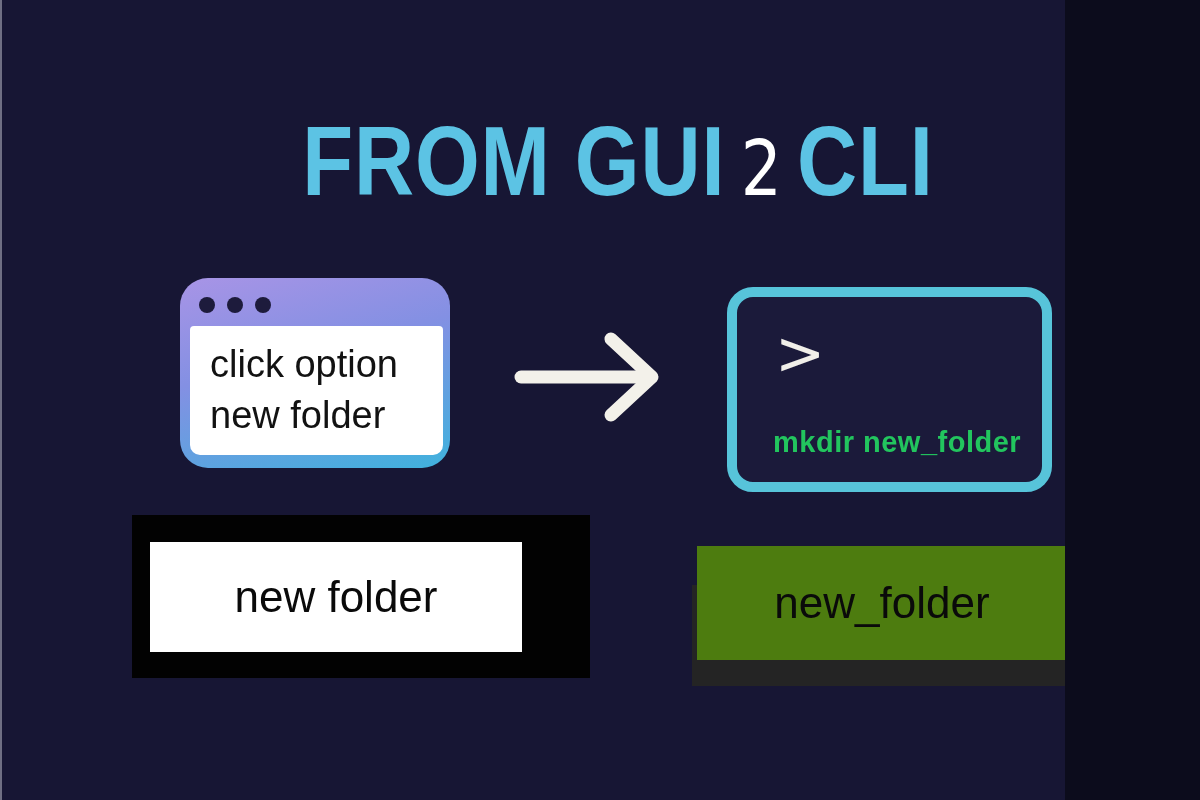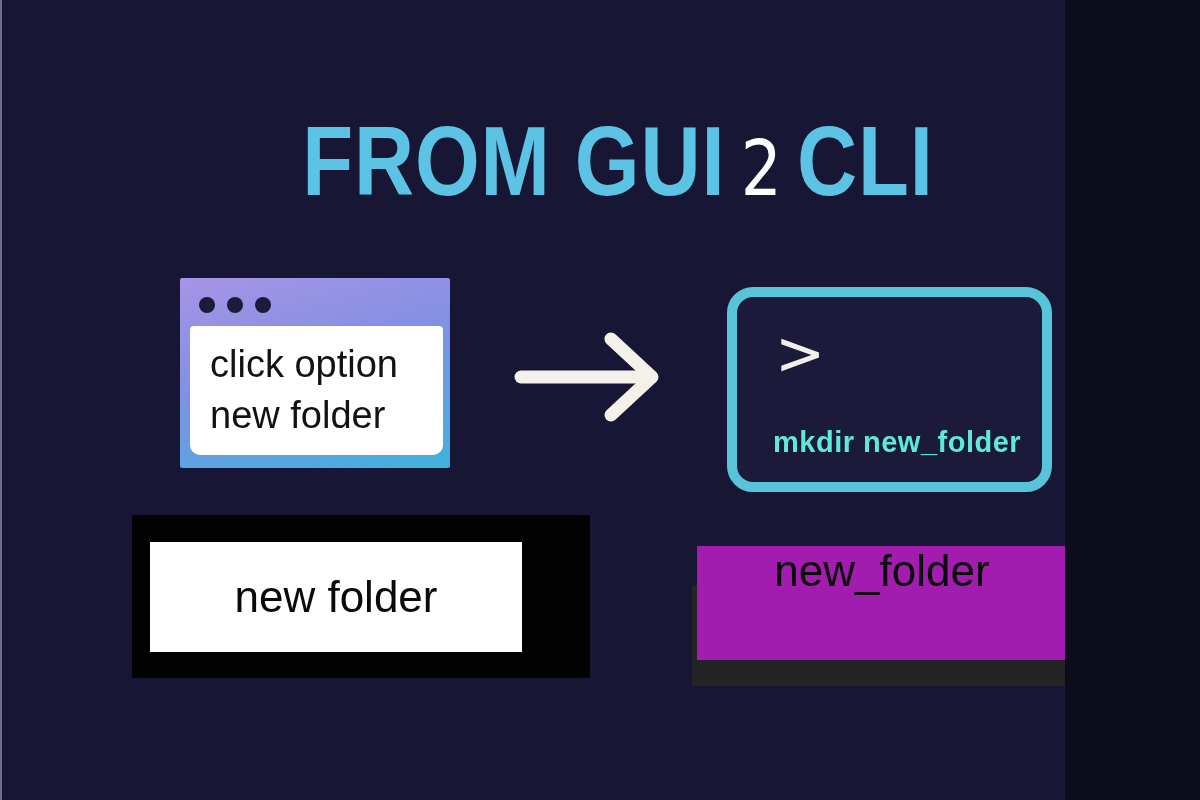--- a/index.html
+++ b/index.html
@@ -46,21 +46,21 @@
     font-weight: 400;
     line-height: 1;
     color: #ffffff;
   }
 
   
   .gui-window {
     position: absolute;
     left: 180px; top: 278px;
     width: 270px; height: 190px;
-    border-radius: 2px;
+    border-radius: 28px;
     background: linear-gradient(165deg, #a894e6 0%, #8390e3 42%, #3fb2dd 100%);
   }
   .gui-dots {
     position: absolute;
     left: 19px; top: 19px;
     display: flex;
     gap: 12px;
   }
   .gui-dot {
     width: 16px; height: 16px;
@@ -108,21 +108,21 @@
     line-height: 1;
     color: #f1efe9;
   }
   .terminal-command {
     position: absolute;
     left: 36px; top: 131px;
     font-size: 29px;
     font-weight: 700;
     letter-spacing: 0.5px;
     line-height: 1;
-    color: #5eead4;
+    color: #22c55e;
     white-space: nowrap;
   }
 
   
   .gui-label-card {
     position: absolute;
     left: 132px; top: 515px;
     width: 458px; height: 163px;
     background: #020202;
   }
@@ -143,23 +143,23 @@
   .cli-label-shadow {
     position: absolute;
     left: 0; top: 39px;
     width: 444px; height: 101px;
     background: #242424;
   }
   .cli-label-box {
     position: absolute;
     left: 5px; top: 0;
     width: 370px; height: 114px;
-    background: #a21caf;
-    display: flex;
-    align-items: flex-start;
+    background: #4d7c0f;
+    display: flex;
+    align-items: center;
     justify-content: center;
   }
   .label-text {
     font-size: 44px;
     color: #0a0a0a;
     white-space: nowrap;
   }
 </style>
 </head>
 <body>

